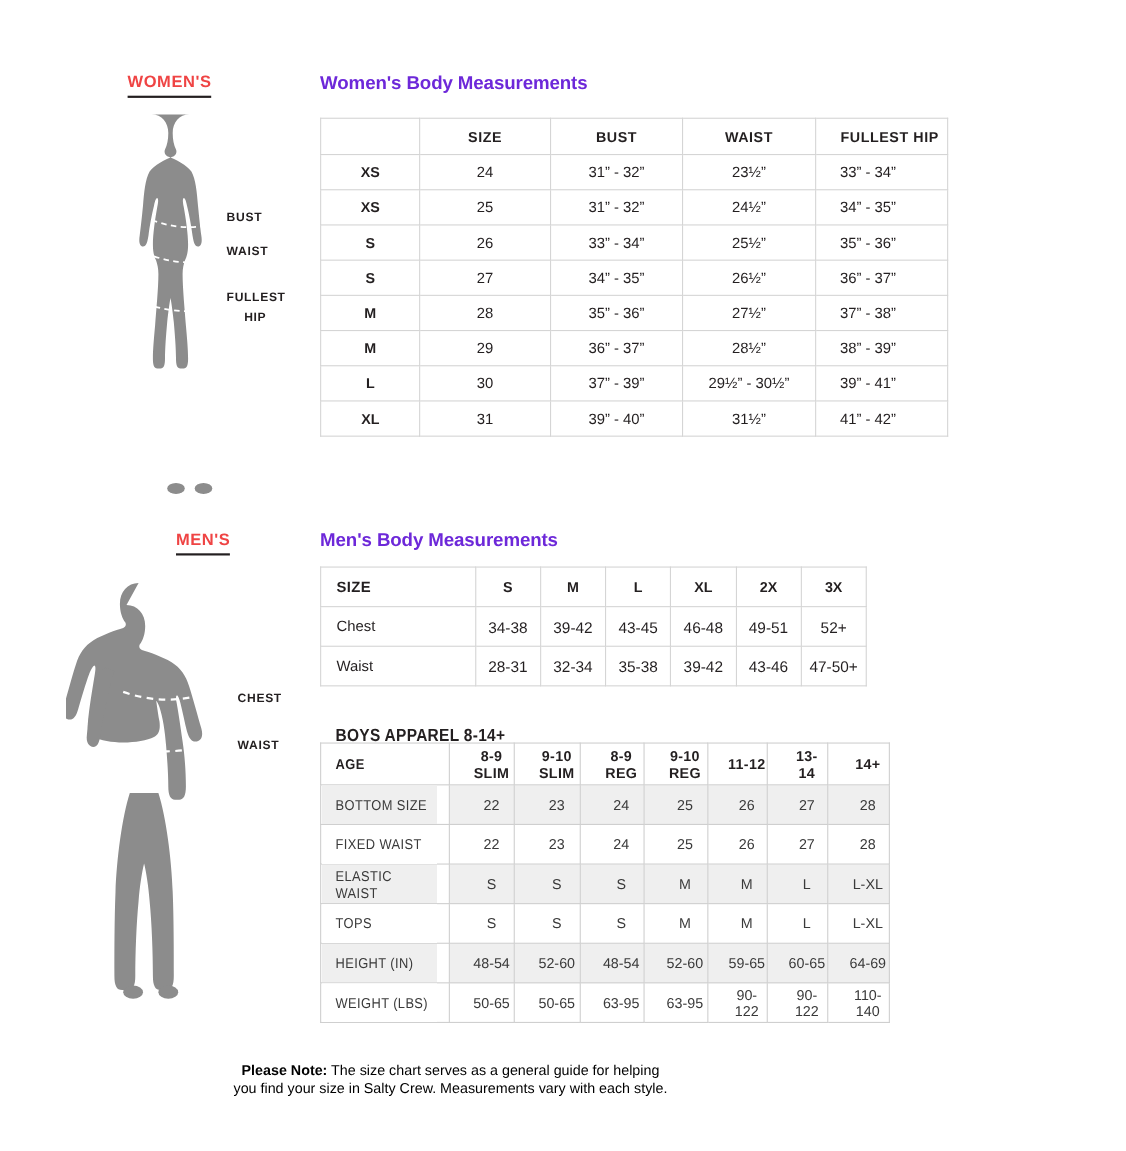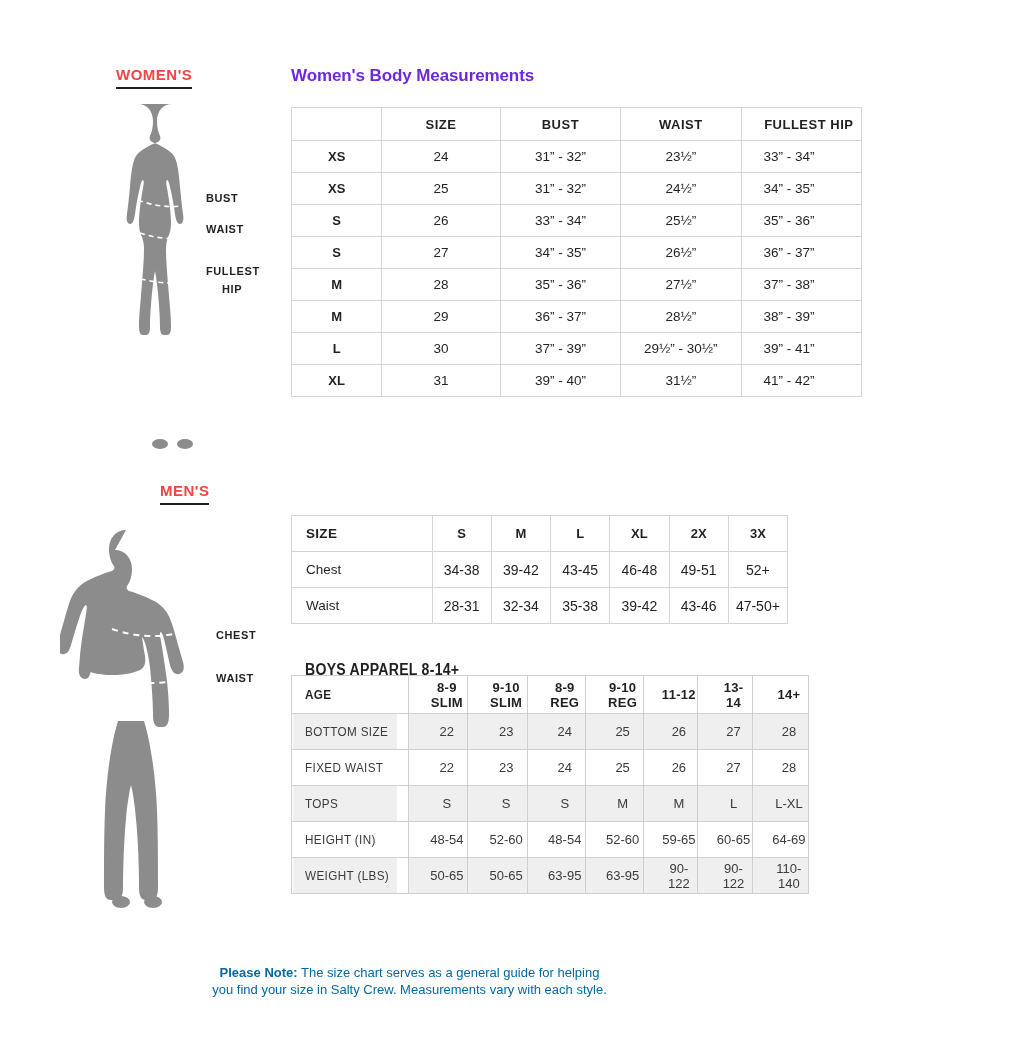--- a/index.html
+++ b/index.html
@@ -154,21 +154,21 @@
 
   
   #footnote {
     position: absolute;
     left: 0;
     top: 964px;
     width: 819px;
     text-align: center;
     font-size: 13px;
     line-height: 17px;
-    color: #0369a1;
+    color: #000000;
   }
   #footnote b { font-weight: bold; }
 
   
   .callout {
     position: absolute;
     font-size: 11px;
     font-weight: bold;
     letter-spacing: 0.6px;
     color: #231f20;
@@ -275,20 +275,21 @@
           <td class="col-hip">41” - 42”</td>
         </tr>
       </tbody>
     </table>
   </div>
 
   <div id="mens-label-wrap">
     <div class="section-label">MEN'S</div>
   </div>
 
+  <div id="mens-title" class="table-title">Men's Body Measurements</div>
 
   <svg class="figure" style="left:60px; top:525px;" width="150" height="400" viewBox="0 0 150 400">
     <g fill="#8c8c8c">
       <path d="M86 5c-10 0-17 8-17 19 0 7 2 13 5 17 1 2 0 4-2 5-7 2-18 6-27 11-8 5-13 12-16 22-3 9-8 28-11 38-2 7 0 11 4 12 4 1 7-2 9-9 3-10 7-24 10-32 2-5 4-8 5-8 1 1 1 3 0 9-2 12-5 30-6 42-1 8 1 12 5 14 6 3 17 5 27 5 11 0 22-2 28-5 4-2 6-6 5-14-1-5-2-12-3-19 1 1 2 3 3 6 3 9 5 22 6 35 1 12 2 26 2 37 0 8 2 12 6 12h4c4 0 6-4 6-12 0-12-1-28-3-41-2-14-4-28-6-38 0-2 0-4 1-4 1 1 2 3 3 7 2 8 4 18 6 26 2 7 5 10 9 9 4-1 6-5 4-12-3-10-8-29-11-38-3-10-8-17-16-22-9-5-20-9-27-11-2-1-3-3-2-5 3-4 5-10 5-17 0-11-7-19-17-19z" transform="translate(-20,0)"></path>
       <path d="M58 196c-7 22-12 60-13 90-1 24-1 55-1 76 0 9 2 13 7 13h5c5 0 7-4 7-13 0-20 1-48 3-68 1-13 3-26 5-34 2 8 4 21 5 34 2 20 3 48 3 68 0 9 2 13 7 13h5c5 0 7-4 7-13 0-21 0-52-1-76-1-30-6-68-13-90z"></path>
       <ellipse cx="61" cy="377" rx="9" ry="6"></ellipse>
       <ellipse cx="93" cy="377" rx="9" ry="6"></ellipse>
       <path d="M36 82c-6 3-9 9-10 16-3 14-6 34-7 45-1 7 2 11 6 11 3 0 5-3 6-9 2-12 5-30 8-42 2-8 4-14 5-18z"></path>
     </g>
     <g stroke="#ffffff" stroke-width="2" stroke-dasharray="6,5" fill="none">
@@ -367,20 +368,30 @@
           <td class="boys-label">FIXED WAIST</td>
           <td class="bcol">22</td>
           <td class="bcol">23</td>
           <td class="bcol">24</td>
           <td class="bcol">25</td>
           <td class="bcol">26</td>
           <td class="bcol">27</td>
           <td class="bcol">28</td>
         </tr>
         <tr>
+          <td class="boys-label">ELASTIC WAIST</td>
+          <td class="bcol">S</td>
+          <td class="bcol">S</td>
+          <td class="bcol">S</td>
+          <td class="bcol">M</td>
+          <td class="bcol">M</td>
+          <td class="bcol">L</td>
+          <td class="bcol">L-XL</td>
+        </tr>
+        <tr>
           <td class="boys-label">TOPS</td>
           <td class="bcol">S</td>
           <td class="bcol">S</td>
           <td class="bcol">S</td>
           <td class="bcol">M</td>
           <td class="bcol">M</td>
           <td class="bcol">L</td>
           <td class="bcol">L-XL</td>
         </tr>
         <tr>

